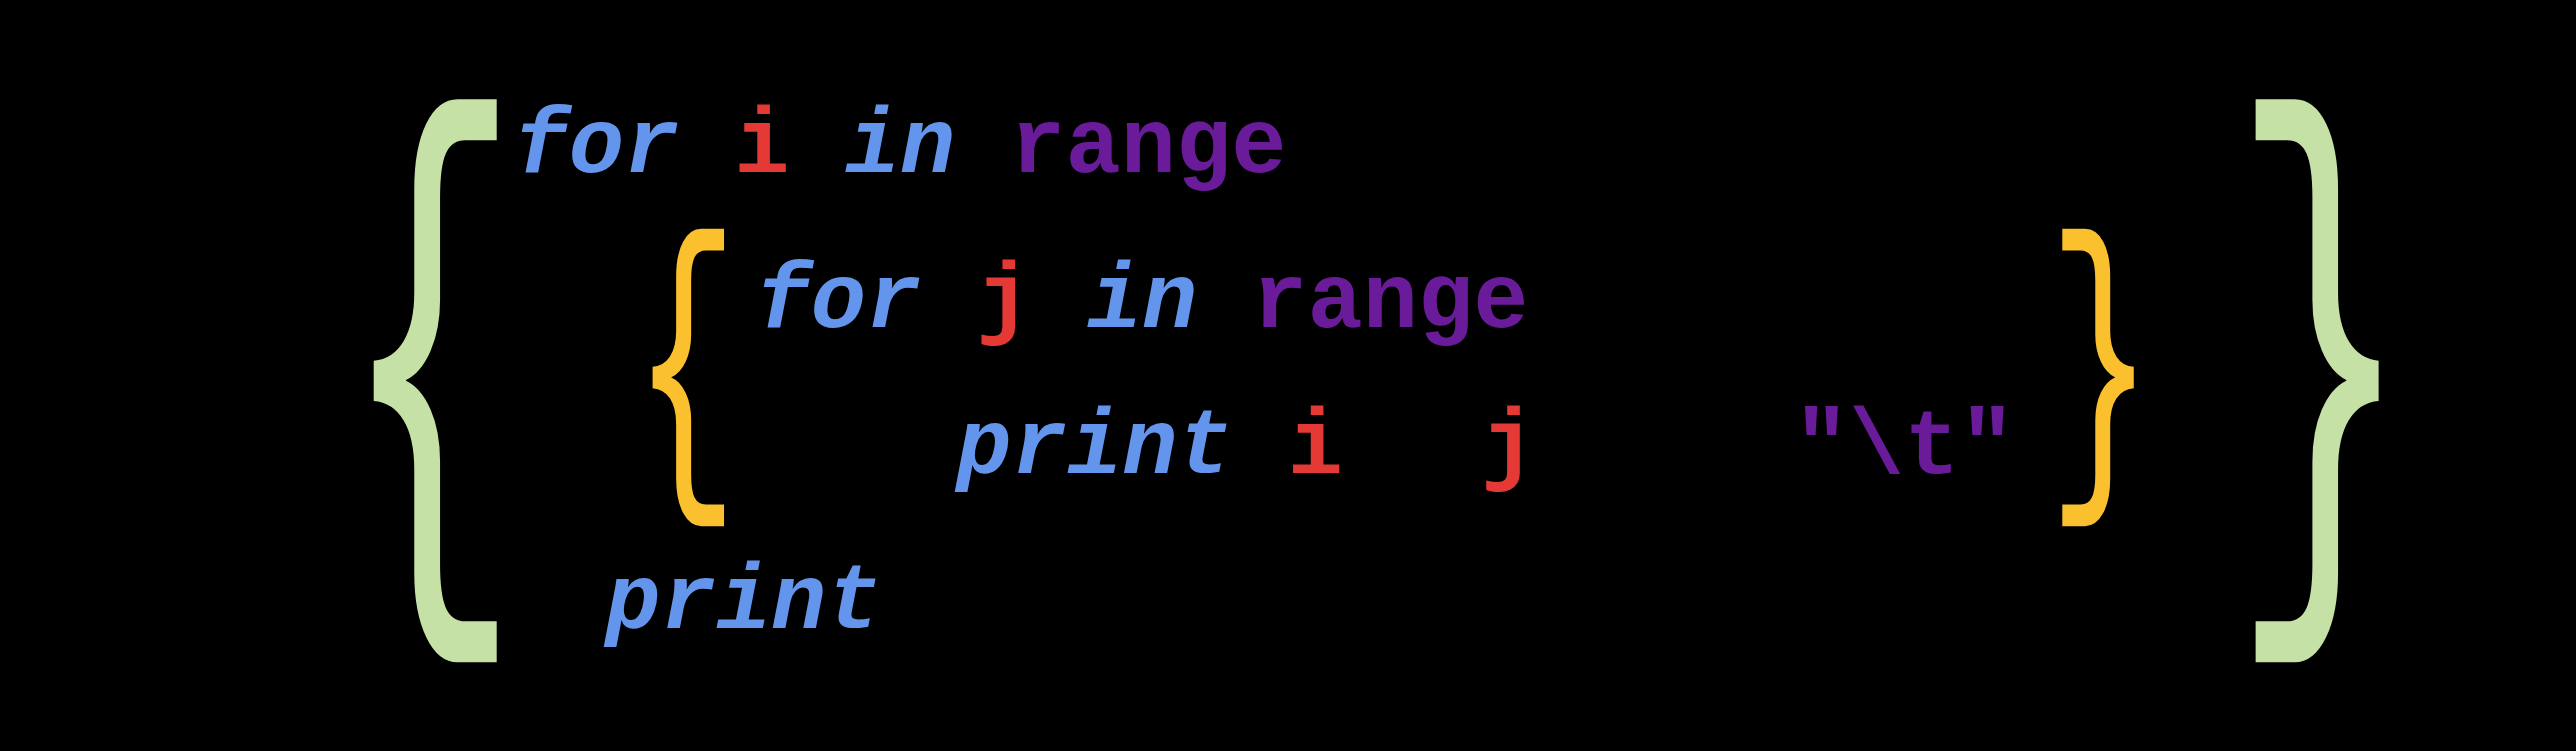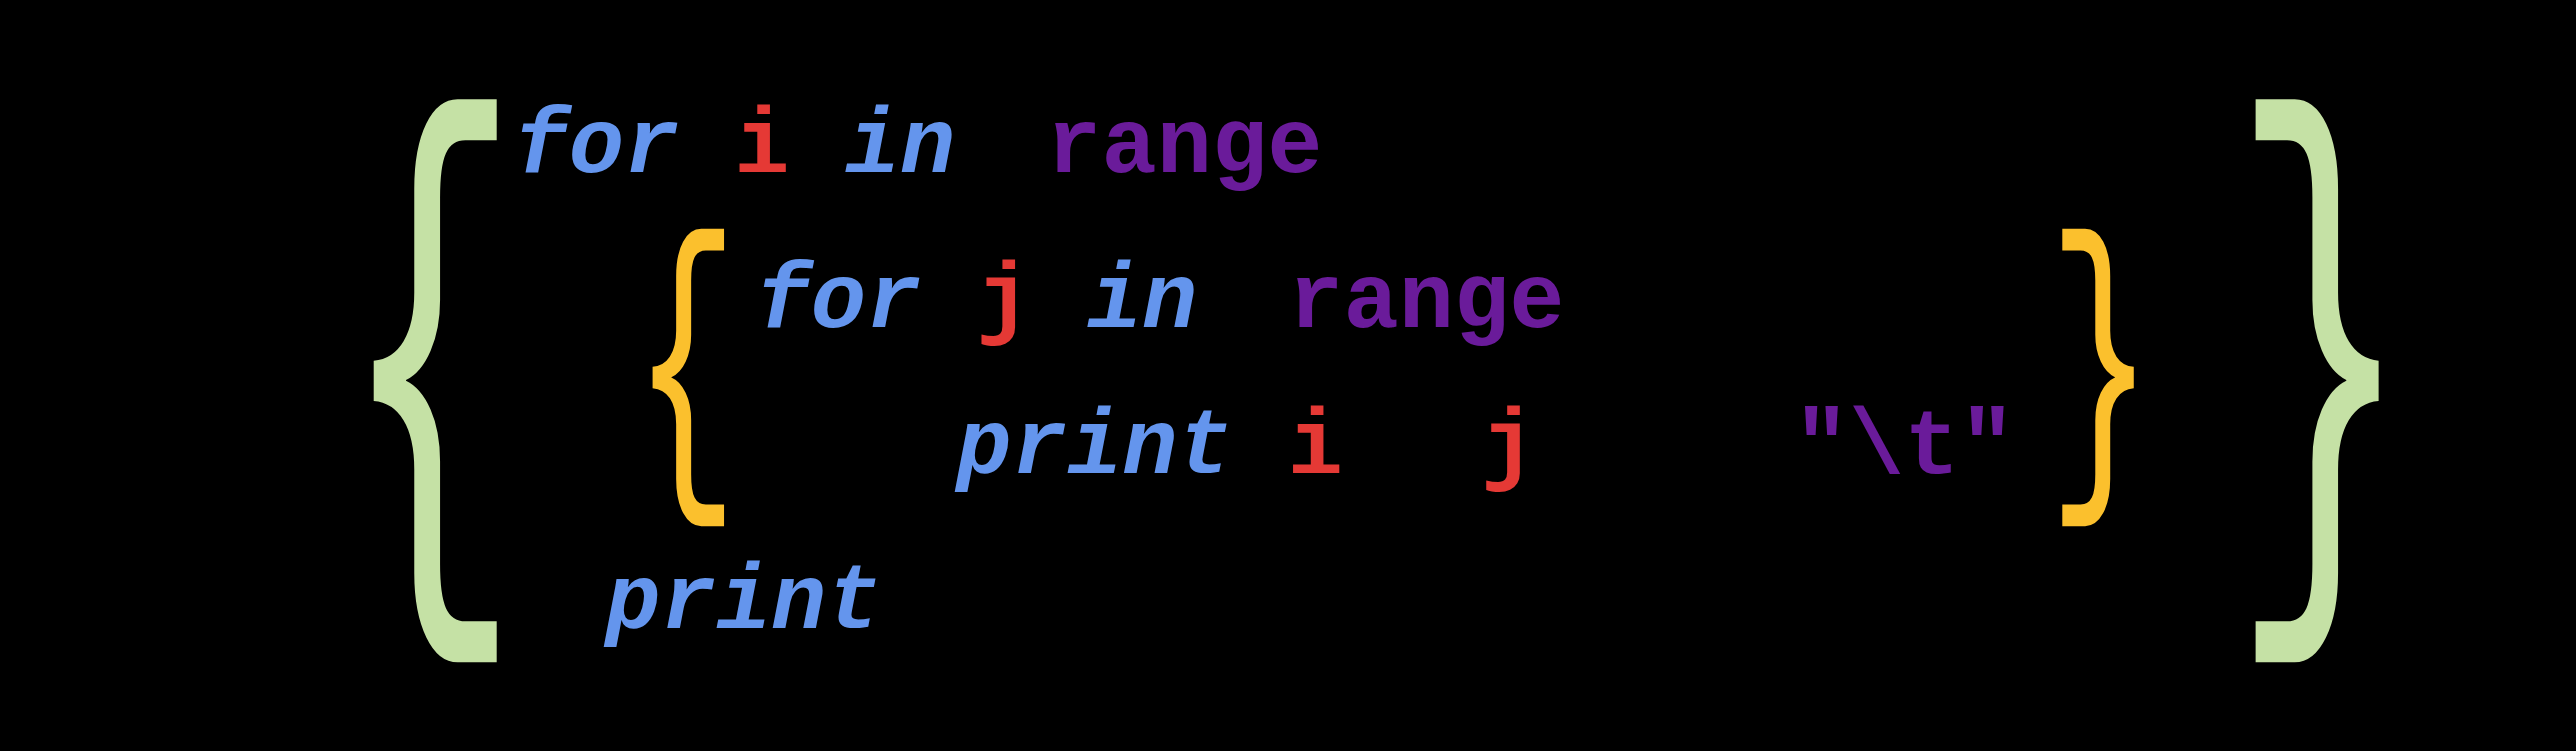--- a/index.html
+++ b/index.html
@@ -78,21 +78,21 @@
       margin-left: 8.4px;
     }
     .inner-content {
       display: flex;
       flex-direction: column;
       gap: 54px;
       padding: 17px 25px;
     }
     .kw { color: #6495ed; font-style: italic; }
     .var { color: #e53935; }
-    .fn { color: #6a1b9a; margin-left: 36px; }
+    .fn { color: #6a1b9a; }
     .str { color: #6a1b9a; }
     .indent2 { padding-left: 92px; }
     .indent3 { padding-left: 201px; }
     .sp { display: inline-block; width: 0.6em; }
     .gap { display: inline-block; width: 1.5em; }
     .gap2 { display: inline-block; width: 2.8em; }
   </style>
 </head>
 <body>
 

